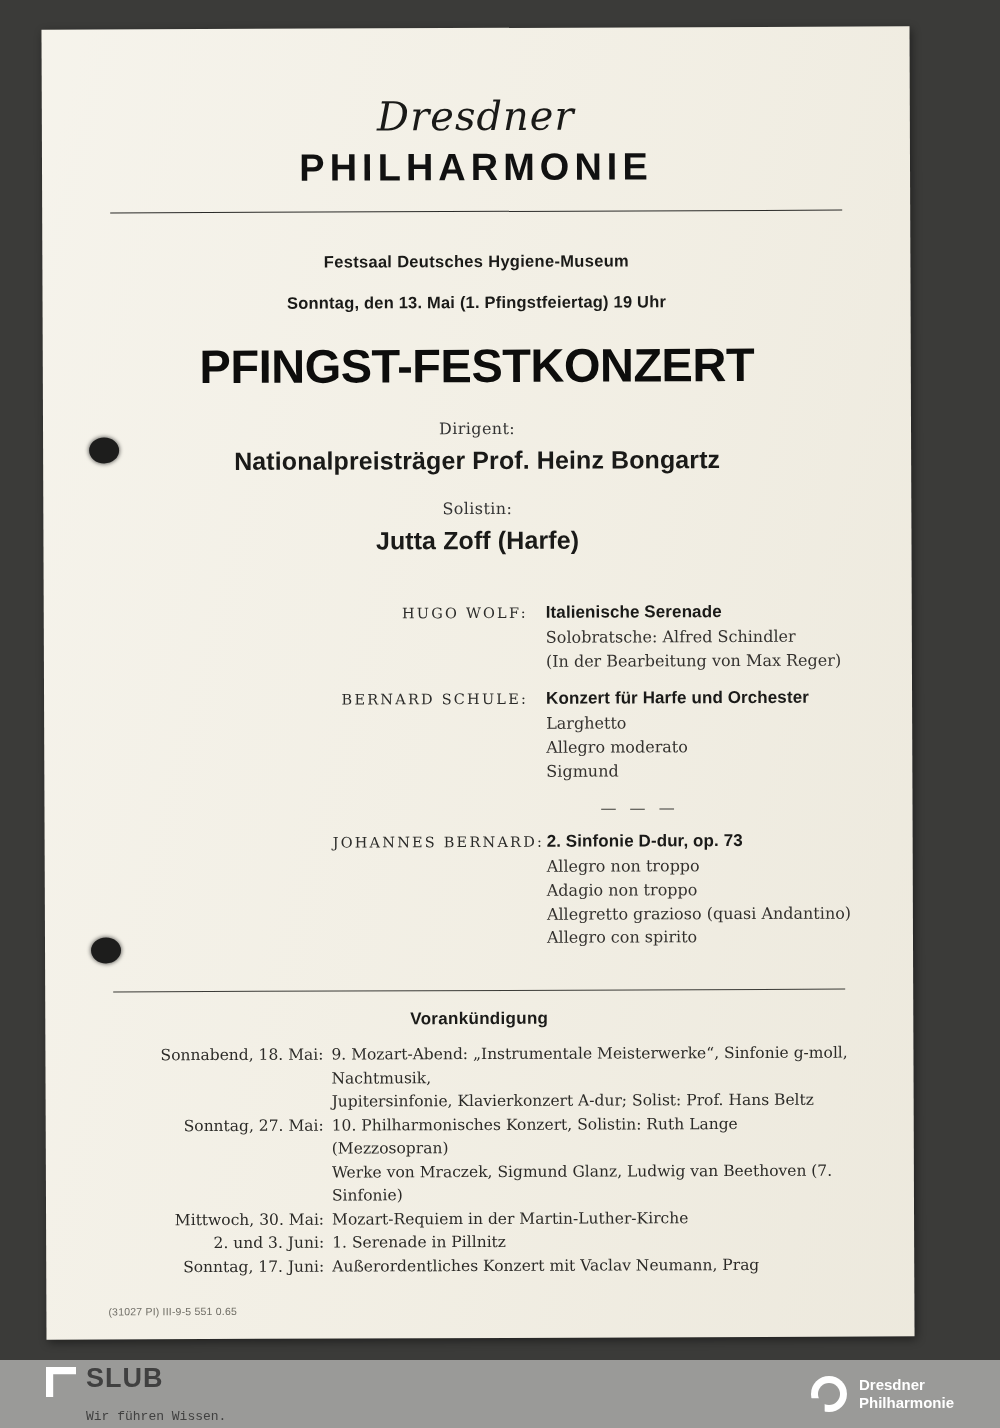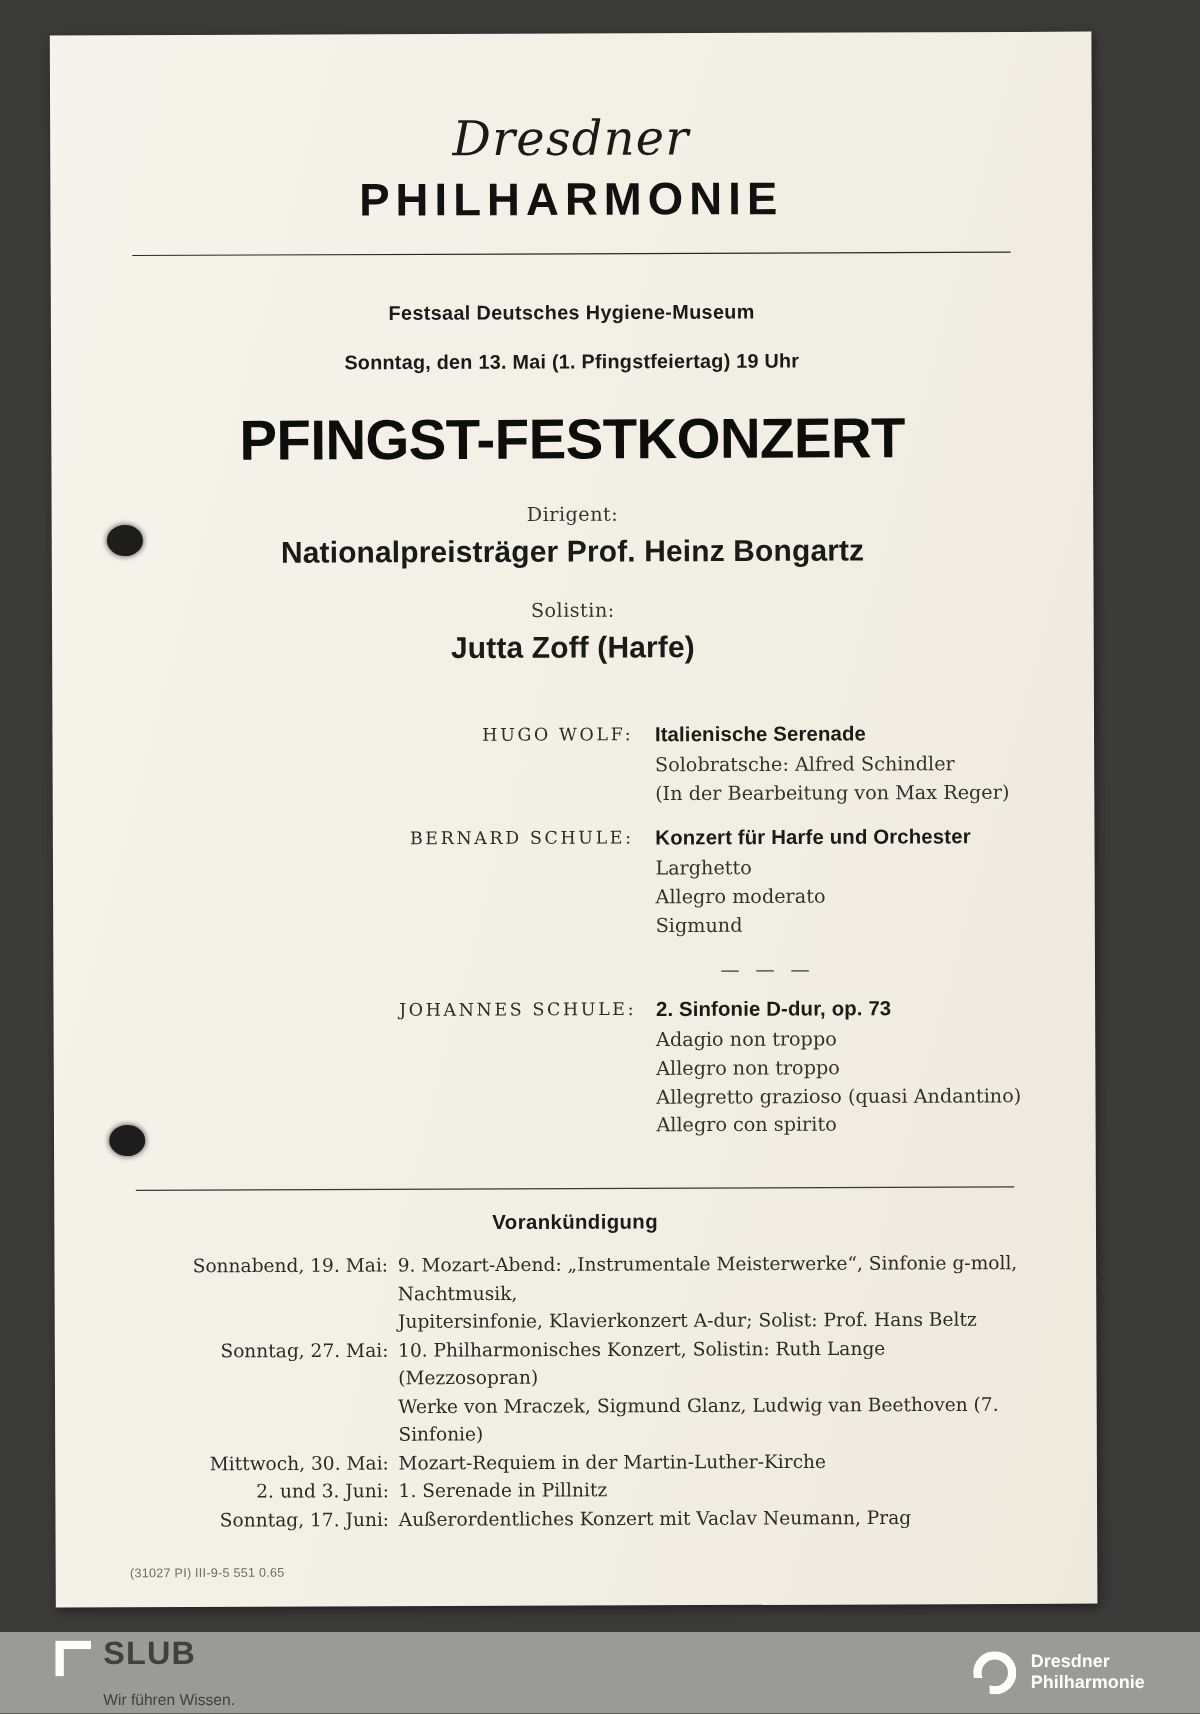--- a/index.html
+++ b/index.html
@@ -249,20 +249,21 @@
   }
   .slub-text { line-height: 1.15; }
   .slub-name {
     font-size: 27px;
     font-weight: bold;
     letter-spacing: 1px;
   }
   .slub-tag {
     font-size: 13px;
     margin-top: 16px;
+    font-family: Liberation Mono, monospace;
   }
   .dp-footer {
     display: flex;
     align-items: center;
     padding-right: 46px;
     color: #fff;
   }
   .dp-mark {
     width: 36px;
     height: 36px;
@@ -334,40 +335,40 @@
           <div class="work-title">Konzert für Harfe und Orchester</div>
           <div class="work-sub">Larghetto</div>
           <div class="work-sub">Allegro moderato</div>
           <div class="work-sub">Sigmund</div>
         </div>
       </div>
 
       <div class="separator-dashes">— — —</div>
 
       <div class="prog-item">
-        <div class="composer">JOHANNES SCHULE:</div>
+        <div class="composer">JOHANNES BERNARD:</div>
         <div class="works">
           <div class="work-title">2. Sinfonie D-dur, op. 73</div>
+          <div class="work-sub">Allegro non troppo</div>
           <div class="work-sub">Adagio non troppo</div>
-          <div class="work-sub">Allegro non troppo</div>
           <div class="work-sub">Allegretto grazioso (quasi Andantino)</div>
           <div class="work-sub">Allegro con spirito</div>
         </div>
       </div>
 
     </div>
 
     <hr class="rule-bottom">
 
     <div class="preview-title">Vorankündigung</div>
 
     <div class="preview-list">
 
       <div class="preview-row">
-        <div class="preview-date">Sonnabend, 19. Mai:</div>
+        <div class="preview-date">Sonnabend, 18. Mai:</div>
         <div class="preview-desc">9. Mozart-Abend: „Instrumentale Meisterwerke“, Sinfonie g-moll, Nachtmusik,</div>
       </div>
       <div class="preview-cont">Jupitersinfonie, Klavierkonzert A-dur; Solist: Prof. Hans Beltz</div>
 
       <div class="preview-row">
         <div class="preview-date">Sonntag, 27. Mai:</div>
         <div class="preview-desc">10. Philharmonisches Konzert, Solistin: Ruth Lange (Mezzosopran)</div>
       </div>
       <div class="preview-cont">Werke von Mraczek, Sigmund Glanz, Ludwig van Beethoven (7. Sinfonie)</div>
 

